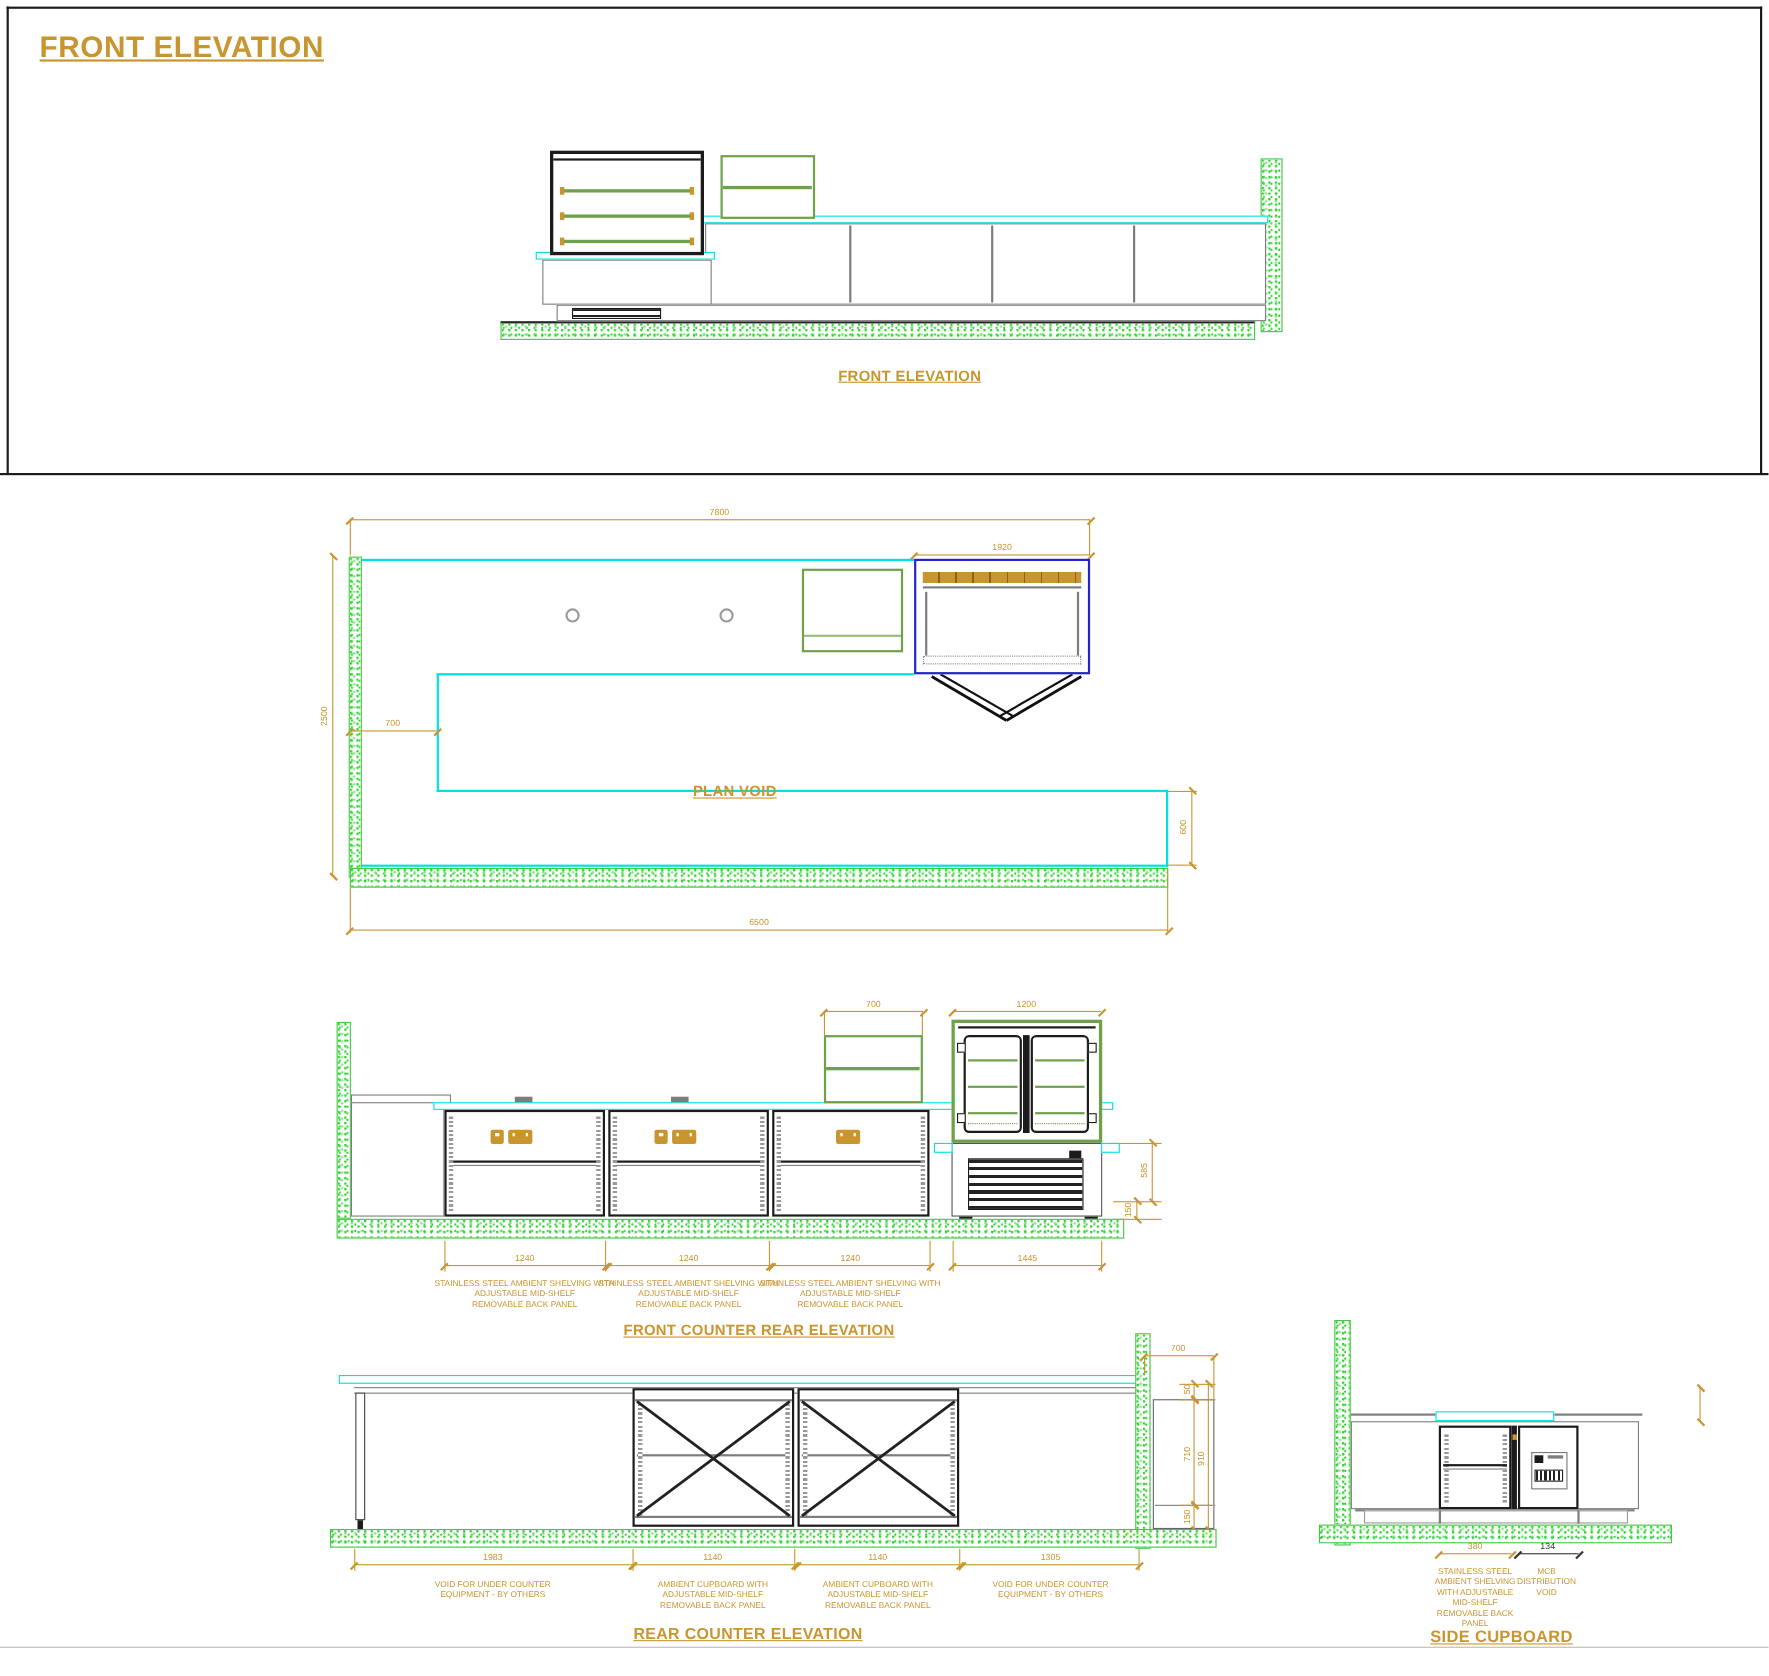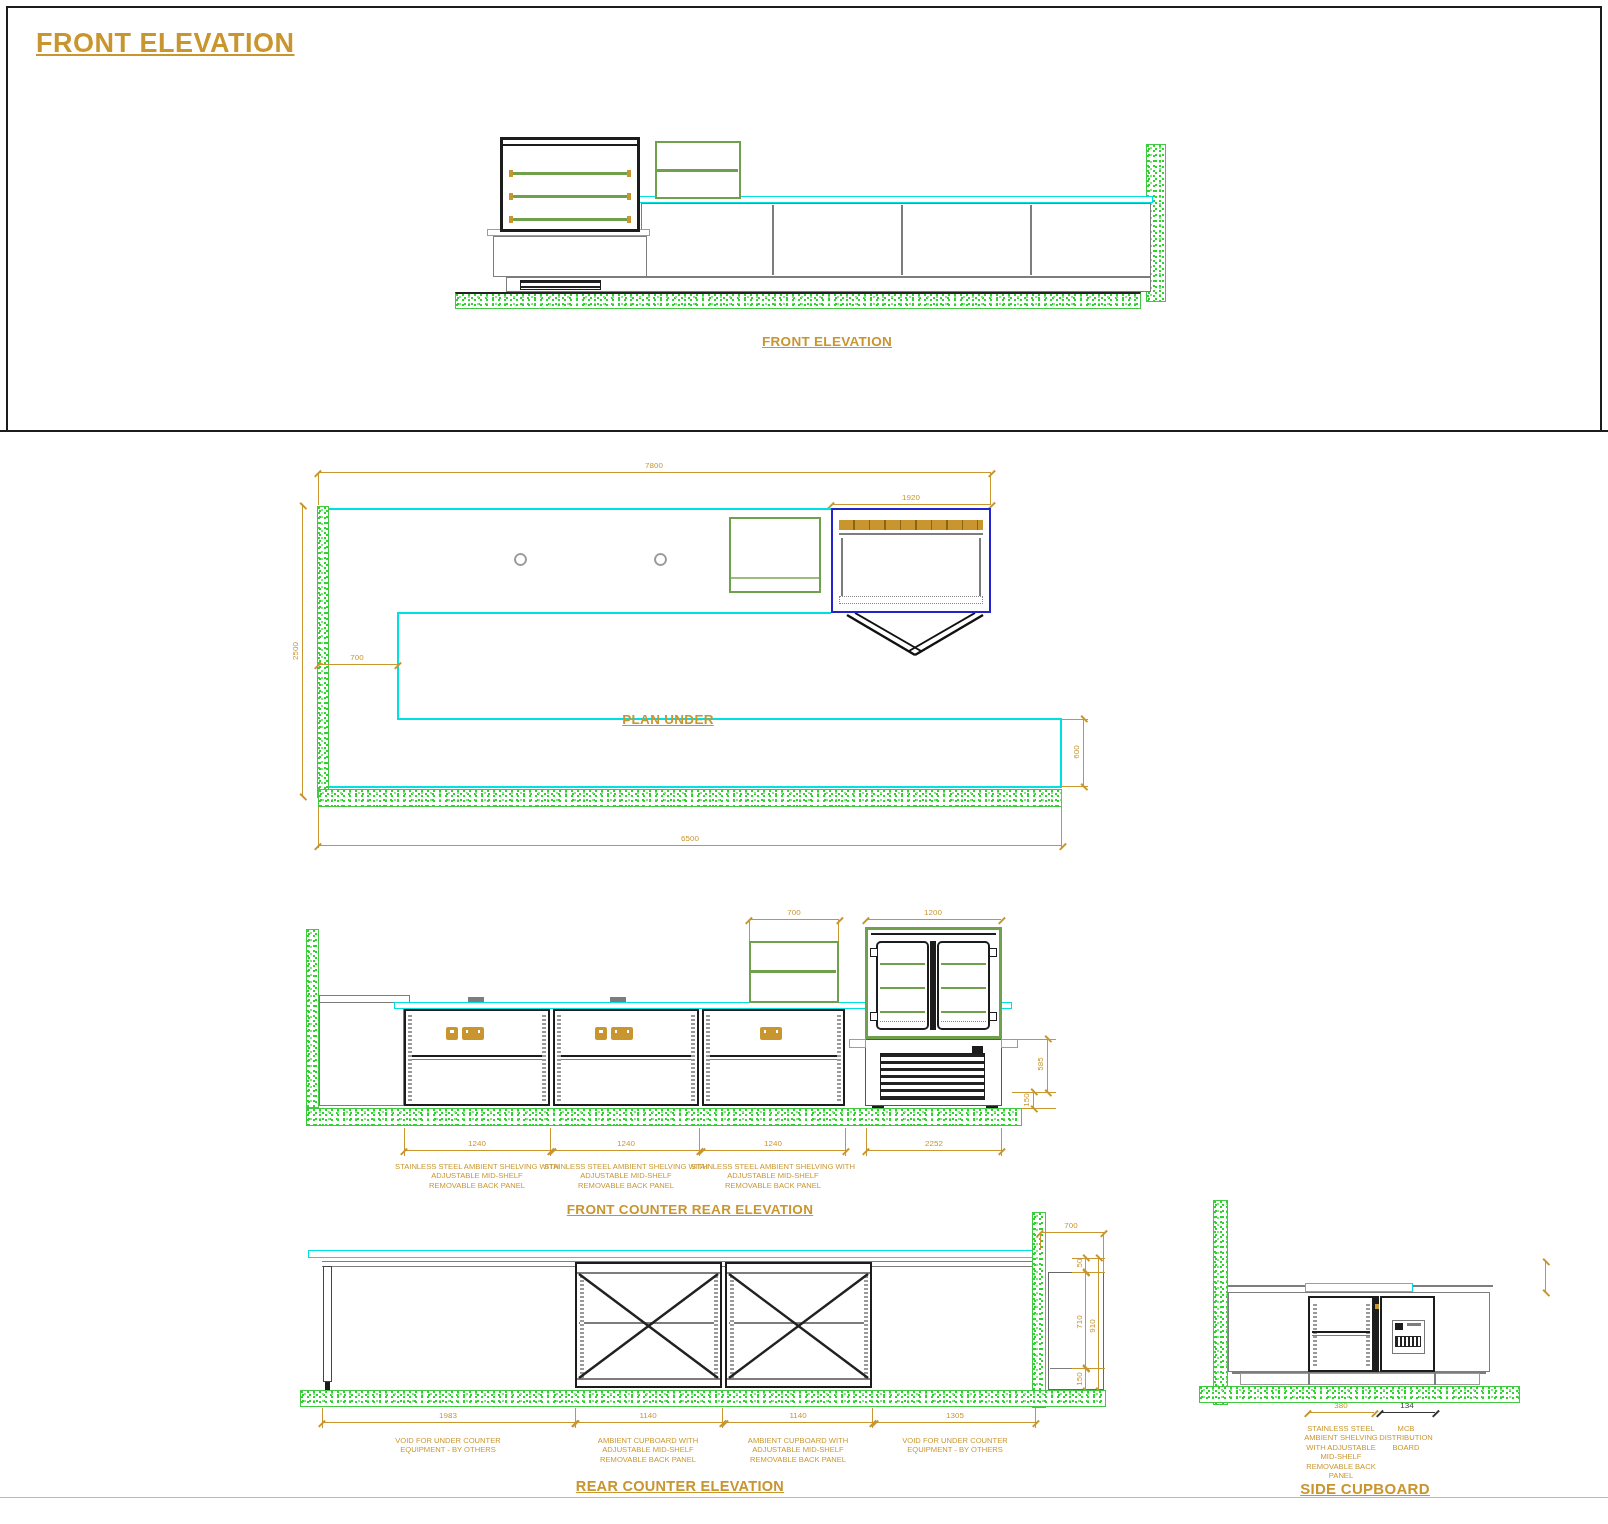--- a/index.html
+++ b/index.html
@@ -132,21 +132,21 @@
     </svg>
 
     <div class="abs" style="left:729px;top:517px;width:92px;height:76px;border:2px solid var(--olive);box-sizing:border-box;background:#fff">
       <div class="oline" style="left:0;top:58px;width:88px;height:1.5px;opacity:.7"></div>
     </div>
     <div class="ring" style="left:514px;top:553px"></div>
     <div class="ring" style="left:654px;top:553px"></div>
 
     <div class="dh" style="left:318px;top:664px;width:79px"></div>
     <div class="dl" style="left:357px;top:662px">700</div>
-    <div class="stitle" style="left:668px;top:712px">PLAN UNDER</div>
+    <div class="stitle" style="left:668px;top:712px">PLAN VOID</div>
 
     <div class="xline" style="left:1062px;top:719px;width:26px;height:1px"></div>
     <div class="xline" style="left:1062px;top:786px;width:26px;height:1px"></div>
     <div class="dv" style="left:1083px;top:719px;height:67px"></div>
     <div class="dlv" style="left:1076px;top:752px">600</div>
 
     <div class="hatch" style="left:318px;top:789px;width:744px;height:18px"></div>
     <div class="xline" style="left:318px;top:807px;width:1px;height:41px"></div>
     <div class="xline" style="left:1061px;top:790px;width:1px;height:58px"></div>
     <div class="dh" style="left:318px;top:845px;width:744px"></div>
@@ -243,21 +243,21 @@
     <div class="xline" style="left:845px;top:1128px;width:1px;height:28px"></div>
     <div class="xline" style="left:866px;top:1128px;width:1px;height:28px"></div>
     <div class="xline" style="left:1001px;top:1128px;width:1px;height:28px"></div>
     <div class="dh" style="left:404px;top:1150px;width:146px"></div>
     <div class="dl" style="left:477px;top:1148px">1240</div>
     <div class="dh" style="left:553px;top:1150px;width:146px"></div>
     <div class="dl" style="left:626px;top:1148px">1240</div>
     <div class="dh" style="left:702px;top:1150px;width:143px"></div>
     <div class="dl" style="left:773px;top:1148px">1240</div>
     <div class="dh" style="left:866px;top:1150px;width:135px"></div>
-    <div class="dl" style="left:934px;top:1148px">2252</div>
+    <div class="dl" style="left:934px;top:1148px">1445</div>
 
     <div class="note" style="left:477px;top:1162px">STAINLESS STEEL AMBIENT SHELVING WITH
 ADJUSTABLE MID-SHELF
 REMOVABLE BACK PANEL</div>
     <div class="note" style="left:626px;top:1162px">STAINLESS STEEL AMBIENT SHELVING WITH
 ADJUSTABLE MID-SHELF
 REMOVABLE BACK PANEL</div>
     <div class="note" style="left:773px;top:1162px">STAINLESS STEEL AMBIENT SHELVING WITH
 ADJUSTABLE MID-SHELF
 REMOVABLE BACK PANEL</div>
@@ -384,17 +384,17 @@
     <div class="dl dark" style="left:1407px;top:1410px">134</div>
 
     <div class="note" style="left:1341px;top:1424px">STAINLESS STEEL
 AMBIENT SHELVING
 WITH ADJUSTABLE
 MID-SHELF
 REMOVABLE BACK
 PANEL</div>
     <div class="note" style="left:1406px;top:1424px">MCB
 DISTRIBUTION
-BOARD</div>
+VOID</div>
     <div class="stitle" style="left:1365px;top:1480px;font-size:15px">SIDE CUPBOARD</div>
   </div>
 
 </div>
 
 </body></html>

